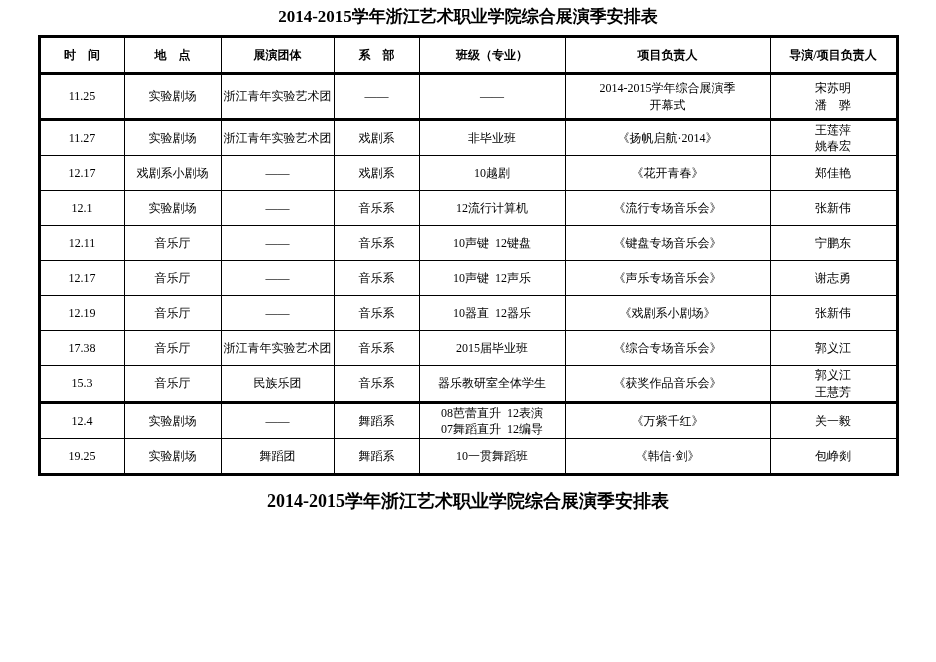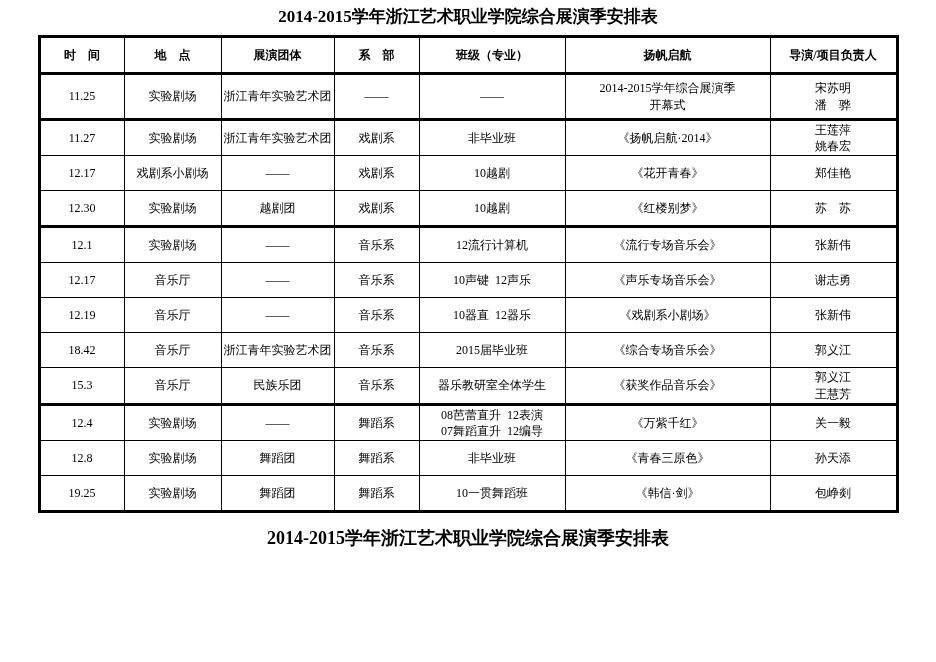--- a/index.html
+++ b/index.html
@@ -77,21 +77,21 @@
       <col style="width:205px">
       <col style="width:127px">
     </colgroup>
     <thead>
       <tr>
         <th>时　间</th>
         <th>地　点</th>
         <th>展演团体</th>
         <th>系　部</th>
         <th>班级（专业）</th>
-        <th>扬帆启航</th>
+        <th>项目负责人</th>
         <th>导演/项目负责人</th>
       </tr>
     </thead>
     <tbody>
         <tr class="section-end row-tall">
     <td>11.25</td>
     <td>实验剧场</td>
     <td>浙江青年实验艺术团</td>
     <td>——</td>
     <td>——</td>
@@ -112,58 +112,58 @@
   </tr>
         <tr>
     <td>12.17</td>
     <td>戏剧系小剧场</td>
     <td>——</td>
     <td>戏剧系</td>
     <td>10越剧</td>
     <td>《花开青春》</td>
     <td>郑佳艳</td>
   </tr>
-        <tr class="section-end">
-    <td>12.30</td>
-    <td>实验剧场</td>
-    <td>越剧团</td>
-    <td>戏剧系</td>
-    <td>10越剧</td>
-    <td>《红楼别梦》</td>
-    <td>苏　苏</td>
-  </tr>
         <tr>
     <td>12.1</td>
     <td>实验剧场</td>
     <td>——</td>
     <td>音乐系</td>
     <td>12流行计算机</td>
     <td>《流行专场音乐会》</td>
     <td>张新伟</td>
   </tr>
         <tr>
+    <td>12.11</td>
+    <td>音乐厅</td>
+    <td>——</td>
+    <td>音乐系</td>
+    <td>10声键  12键盘</td>
+    <td>《键盘专场音乐会》</td>
+    <td>宁鹏东</td>
+  </tr>
+        <tr>
     <td>12.17</td>
     <td>音乐厅</td>
     <td>——</td>
     <td>音乐系</td>
     <td>10声键  12声乐</td>
     <td>《声乐专场音乐会》</td>
     <td>谢志勇</td>
   </tr>
         <tr>
     <td>12.19</td>
     <td>音乐厅</td>
     <td>——</td>
     <td>音乐系</td>
     <td>10器直  12器乐</td>
     <td>《戏剧系小剧场》</td>
     <td>张新伟</td>
   </tr>
         <tr>
-    <td>18.42</td>
+    <td>17.38</td>
     <td>音乐厅</td>
     <td>浙江青年实验艺术团</td>
     <td>音乐系</td>
     <td>2015届毕业班</td>
     <td>《综合专场音乐会》</td>
     <td>郭义江</td>
   </tr>
         <tr class="section-end">
     <td>15.3</td>
     <td>音乐厅</td>
@@ -178,29 +178,20 @@
     <td>12.4</td>
     <td>实验剧场</td>
     <td>——</td>
     <td>舞蹈系</td>
     <td>08芭蕾直升  12表演
 07舞蹈直升  12编导</td>
     <td>《万紫千红》</td>
     <td>关一毅</td>
   </tr>
         <tr>
-    <td>12.8</td>
-    <td>实验剧场</td>
-    <td>舞蹈团</td>
-    <td>舞蹈系</td>
-    <td>非毕业班</td>
-    <td>《青春三原色》</td>
-    <td>孙天添</td>
-  </tr>
-        <tr>
     <td>19.25</td>
     <td>实验剧场</td>
     <td>舞蹈团</td>
     <td>舞蹈系</td>
     <td>10一贯舞蹈班</td>
     <td>《韩信·剑》</td>
     <td>包峥剡</td>
   </tr>
       </tbody>
   </table>

